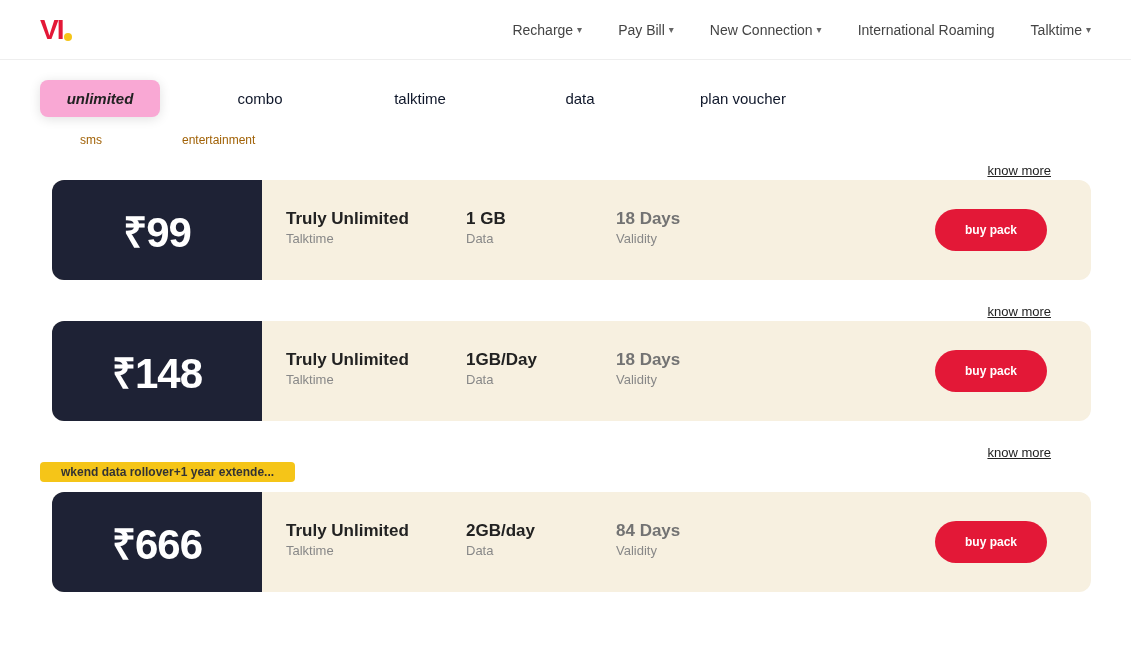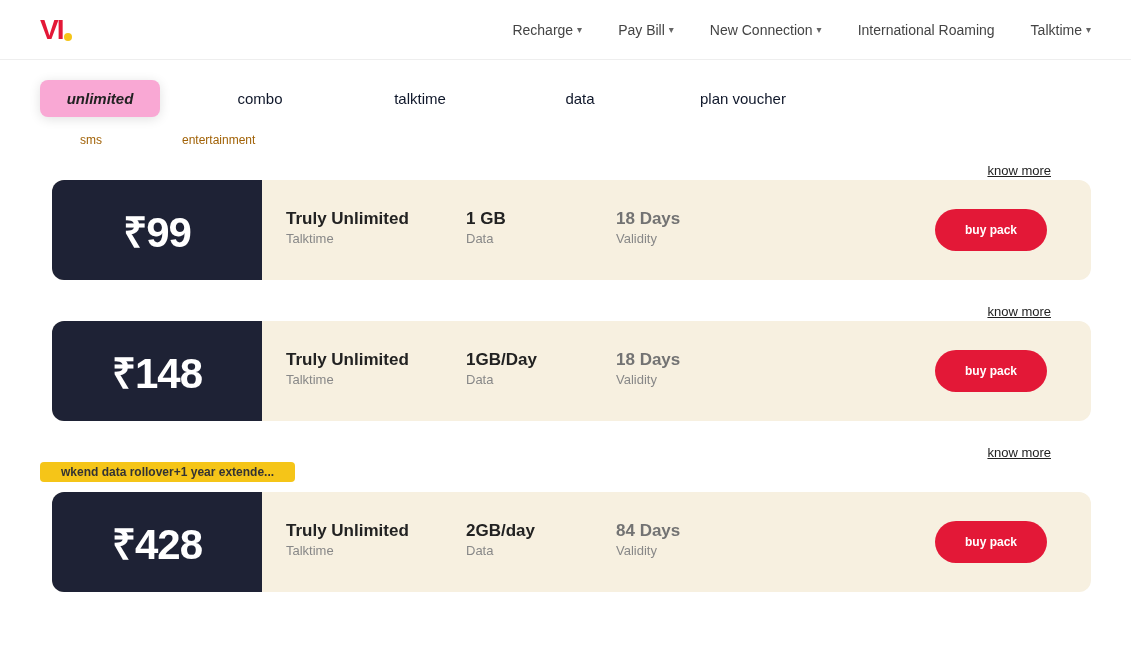--- a/index.html
+++ b/index.html
@@ -365,21 +365,21 @@
           </div>
           <div class="plan-buy"><button class="buy-btn">buy pack</button></div>
         </div>
       </div>
     </div>
     <div class="spacer-row"></div>
     <div class="plan-card-wrapper"><div class="know-more-row">
         <span class="know-more">know more</span>
       </div><div class="promo-tag">wkend data rollover+1 year extende...</div><div class="plan-card">
         <div class="plan-price-box">
-          <span class="plan-price">₹428</span>
+          <span class="plan-price">₹666</span>
         </div>
         <div class="plan-details">
           <div class="plan-type">
             <div class="plan-type-name">Truly Unlimited</div>
             <div class="plan-type-sub">Talktime</div>
           </div>
           <div class="plan-data">
             <div class="plan-data-val">2GB/day</div>
             <div class="plan-data-label">Data</div>
           </div>

